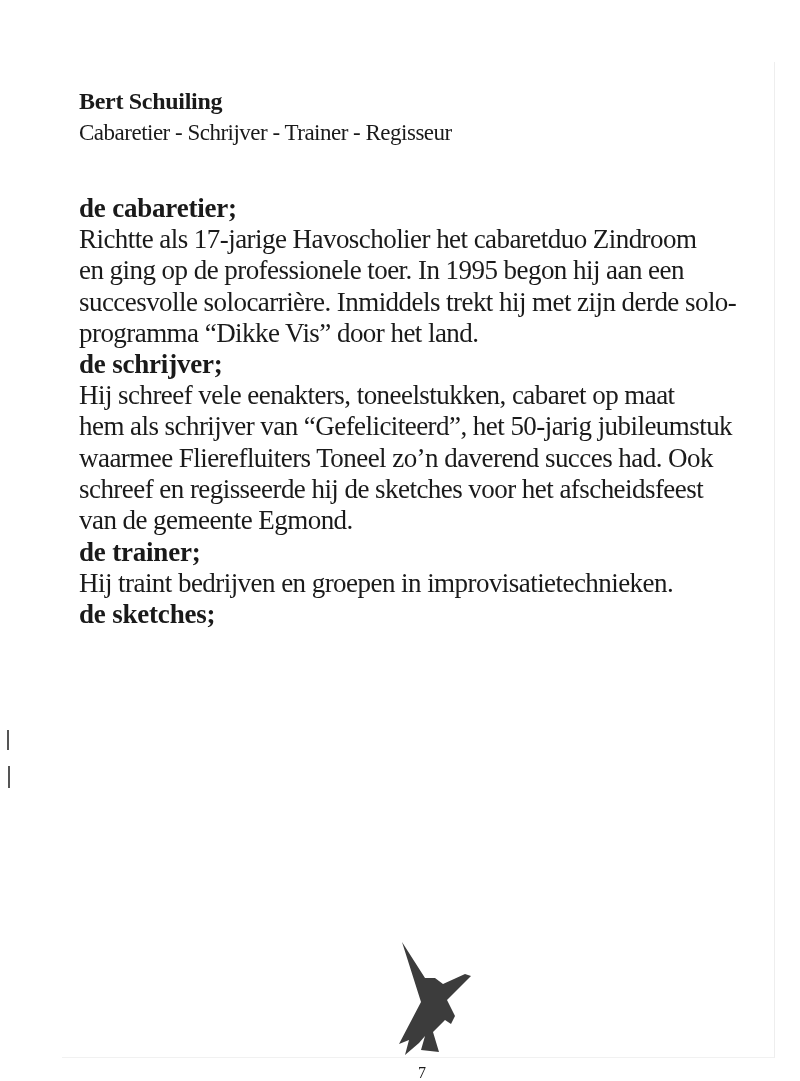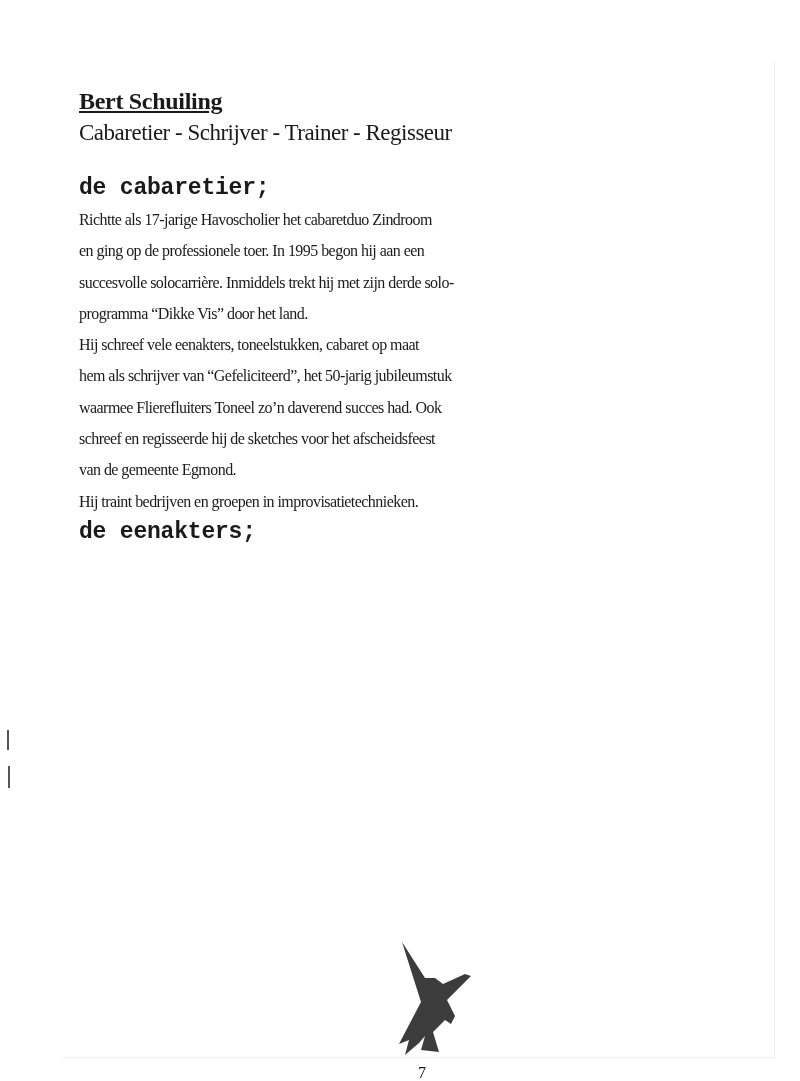--- a/index.html
+++ b/index.html
@@ -1,24 +1,24 @@
 <!DOCTYPE html>
 <html><head>
 <meta charset="utf-8">
 <style>
   html, body { margin:0; padding:0; }
   body { width:800px; height:1081px; background:#ffffff; position:relative; overflow:hidden;
          font-family:"Liberation Serif","DejaVu Serif",serif; color:#1a1a1a; }
   .ghost-frame { position:absolute; left:62px; top:62px; width:712px; height:995px;
                  border-right:1px solid #eeeeee; border-bottom:1px solid #f1f1f1; }
   .content { position:absolute; left:79px; top:85px; width:700px; }
-  .name { font-weight:bold; font-size:24px; line-height:32px; letter-spacing:-0.3px;text-decoration:underline; }
-  .subtitle { font-size:23px; line-height:32px; letter-spacing:-0.5px; margin-bottom:24px; }
-  .section-head { font-weight:bold; font-size:23px; line-height:31px; letter-spacing:-0.2px;font-family:Liberation Mono, monospace; }
-  .para { font-size:16px; line-height:31.3px; letter-spacing:-0.55px; }
+  .name { font-weight:bold; font-size:24px; line-height:32px; letter-spacing:-0.3px; }
+  .subtitle { font-size:23px; line-height:32px; letter-spacing:-0.5px; margin-bottom:44px; }
+  .section-head { font-weight:bold; font-size:27px; line-height:31px; letter-spacing:-0.2px; }
+  .para { font-size:27px; line-height:31.3px; letter-spacing:-0.55px; }
   .para .line { display:block; white-space:nowrap; }
   .figure { position:absolute; left:395px; top:940px; width:80px; height:118px; }
   .page-num { position:absolute; left:418px; top:1064px; font-size:16px; }
   .mark { position:absolute; width:2px; background:#555; }
 </style>
 </head>
 <body>
 
 <div class="ghost-frame"></div>
 
@@ -33,37 +33,39 @@
     <div class="section-head">de cabaretier;</div>
     <div class="para">
       <span class="line">Richtte als 17-jarige  Havoscholier het cabaretduo Zindroom</span>
       <span class="line">en ging op de professionele toer. In 1995 begon hij aan een</span>
       <span class="line">succesvolle solocarrière. Inmiddels trekt hij met zijn derde solo-</span>
       <span class="line">programma “Dikke Vis” door het land.</span>
     </div>
   </div>
 
   <div>
+    <div class="section-head">de schrijver;</div>
     <div class="para">
       <span class="line">Hij schreef vele eenakters, toneelstukken, cabaret op maat</span>
       <span class="line">hem als schrijver van “Gefeliciteerd”, het 50-jarig jubileumstuk</span>
       <span class="line">waarmee Flierefluiters Toneel zo’n daverend succes had. Ook</span>
       <span class="line">schreef en regisseerde hij de sketches voor het afscheidsfeest</span>
       <span class="line">van de gemeente Egmond.</span>
     </div>
   </div>
 
   <div>
+    <div class="section-head">de trainer;</div>
     <div class="para">
       <span class="line">Hij traint bedrijven en groepen in improvisatietechnieken.</span>
     </div>
   </div>
 
   <div>
-    <div class="section-head">de eenakters;</div>
+    <div class="section-head">de sketches;</div>
     <div class="para">
     </div>
   </div>
 </div>
 
 <svg class="figure" viewBox="0 0 80 118">
   <path fill="#3c3c3c" d="M 7 2 L 26 62 L 4 104 L 14 100 L 10 115 L 24 103 L 30 96 L 26 110 L 44 112 L 38 92 L 50 80 L 56 84 L 60 76 L 52 60 L 76 36 L 70 34 L 48 44 L 40 38 L 30 38 Z"></path>
 </svg>
 
 <div class="page-num">7</div>

